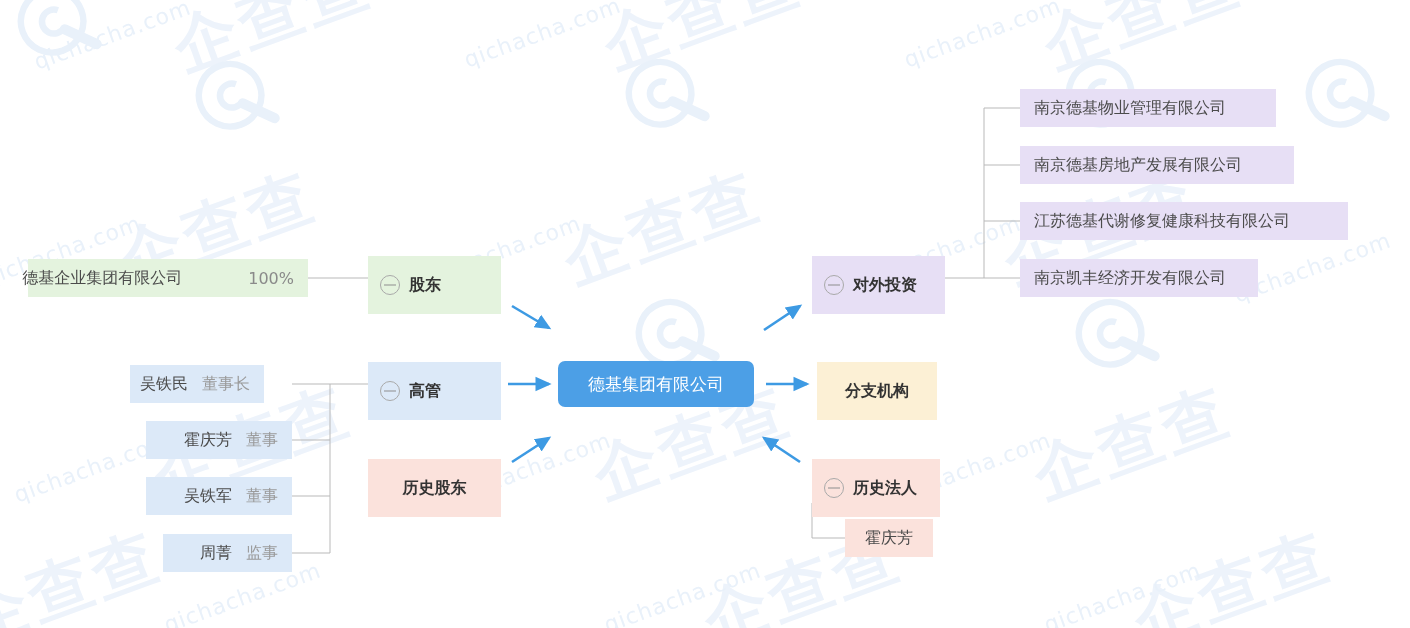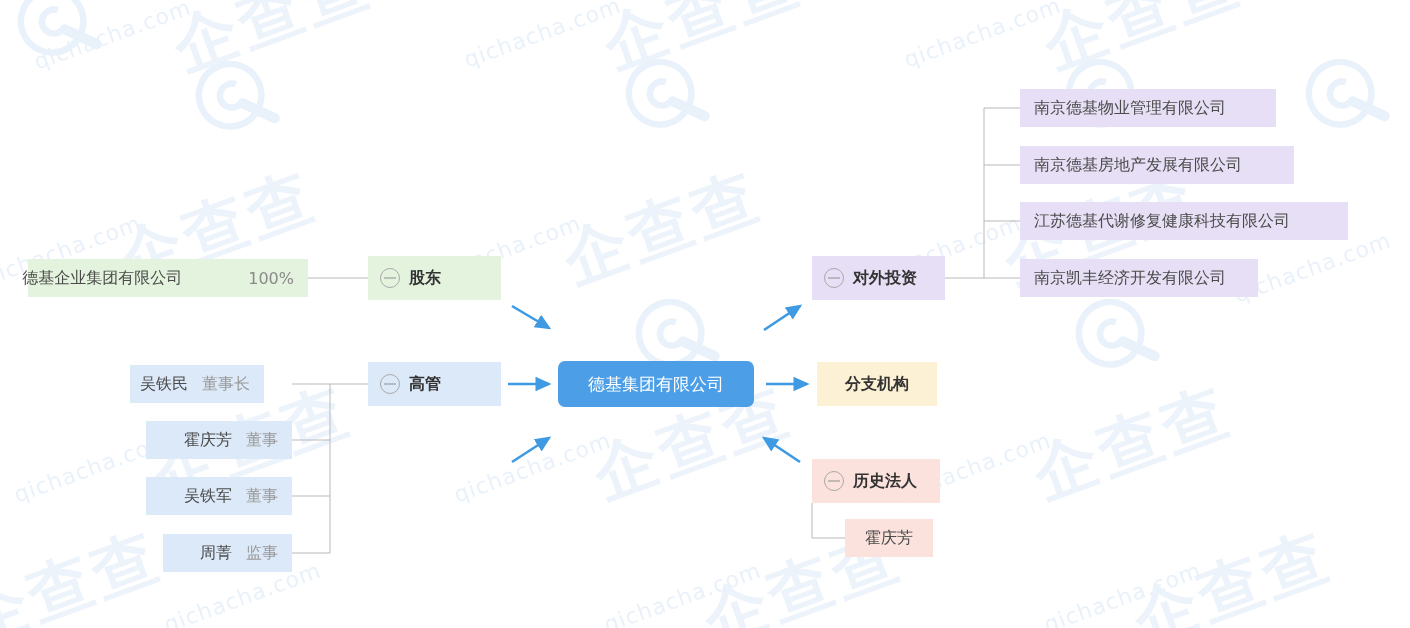--- a/index.html
+++ b/index.html
@@ -29,21 +29,21 @@
     box-sizing:border-box;
     border-radius:0;
     display:flex;align-items:center;
     font-size:16px;
     z-index:3;
     white-space:nowrap;
   }
   .node .lbl{display:inline-block;}
 
   
-  .grp{font-weight:700;color:#333;padding:0 16px 0 12px;height:44px;}
+  .grp{font-weight:700;color:#333;padding:0 16px 0 12px;height:58px;}
   .grp .minus{
     width:18px;height:18px;border-radius:50%;
     border:1px solid #a9a9a9;
     margin-right:9px;flex:0 0 auto;
     position:relative;background:transparent;
   }
   .grp .minus::after{
     content:"";position:absolute;left:3px;right:3px;top:50%;
     height:1px;background:#8d8d8d;transform:translateY(-50%);
   }
@@ -231,20 +231,23 @@
     <div class="node leaf c-blue right-align" style="left:163px;top:534px;width:129px;">
       <span class="lbl">周菁</span>
       <span class="role">监事</span>
     </div>
 
     <div class="node grp c-blue" style="left:368px;top:362px;width:133px;align-items:center;">
       <span class="minus"></span>
       <span class="lbl">高管</span>
     </div>
 
+    <div class="node grp c-pink" style="left:368px;top:459px;width:133px;justify-content:center;padding:0;">
+      <span class="lbl">历史股东</span>
+    </div>
 
     <div class="node c-center" style="left:558px;top:361px;width:196px;">
       <span class="lbl">德基集团有限公司</span>
     </div>
 
     <div class="node grp c-lav" style="left:812px;top:256px;width:133px;">
       <span class="minus"></span>
       <span class="lbl">对外投资</span>
     </div>
 

